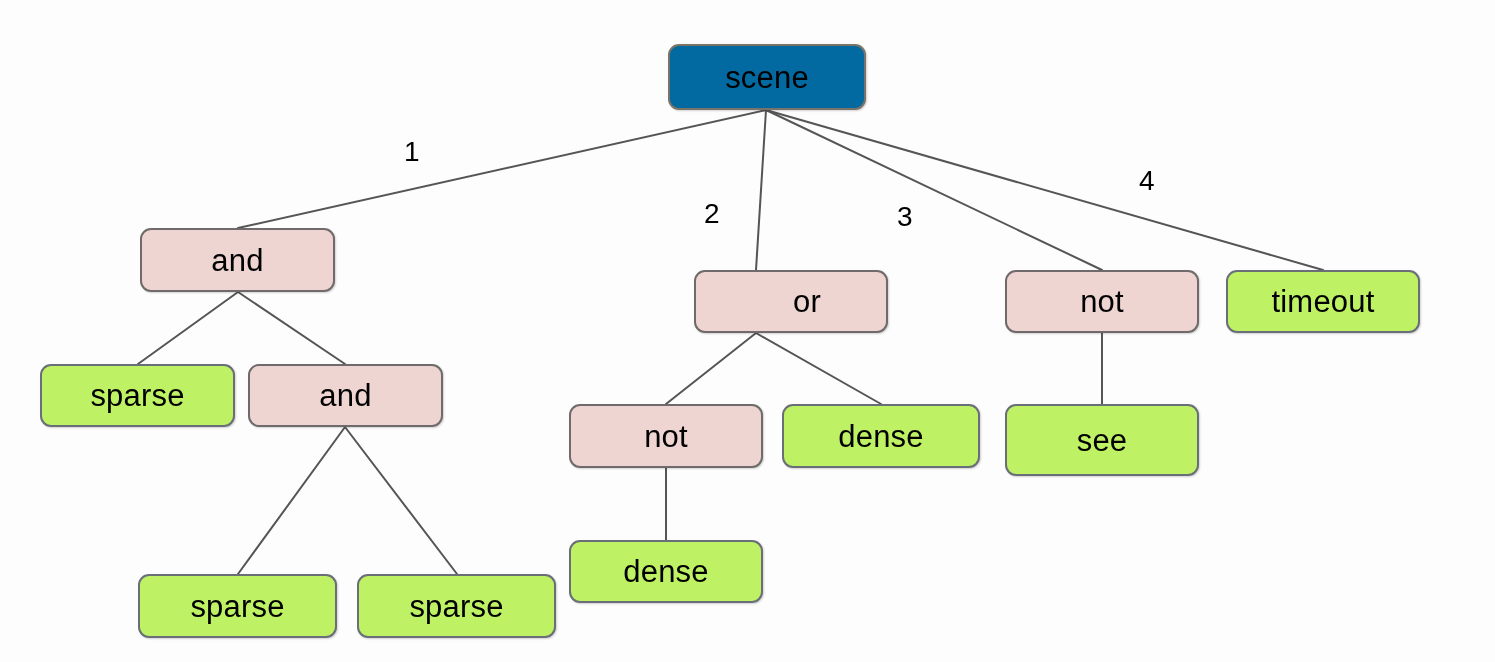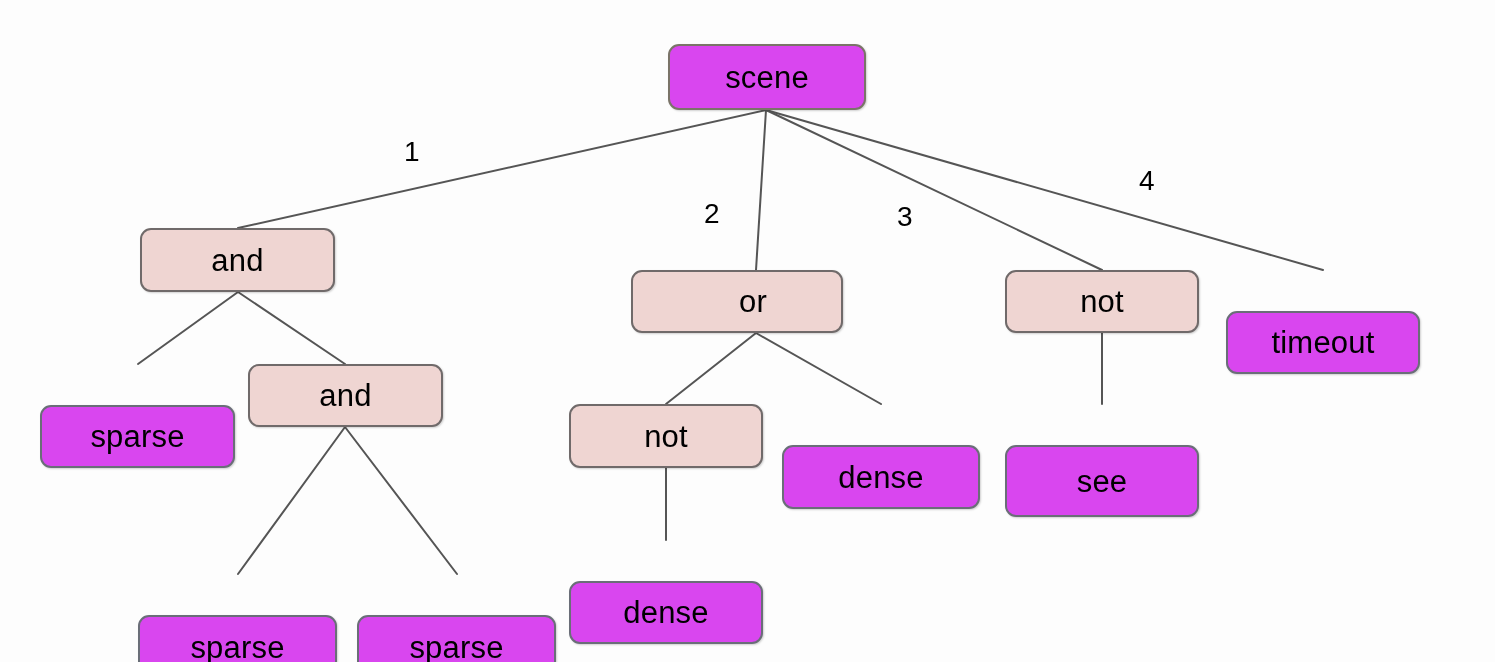--- a/index.html
+++ b/index.html
@@ -30,23 +30,23 @@
     border-radius: 11px;
     display: flex;
     align-items: center;
     justify-content: center;
     color: #000000;
     font-size: 31px;
     line-height: 1;
     letter-spacing: 0.2px;
     box-shadow: 1px 1px 2px rgba(0,0,0,0.18);
   }
-  .node.root  { background: #d946ef; border-color: #7a7468; }
+  .node.root  { background: #0369a1; border-color: #7a7468; }
   .node.op    { background: #efd5d2; border-color: #706a6a; }
-  .node.leaf  { background: #d946ef; border-color: #6a6e78; margin-top: 41px; }
+  .node.leaf  { background: #bef264; border-color: #6a6e78; }
 
   .edge-label {
     position: absolute;
     font-size: 28px;
     color: #000000;
     line-height: 1;
     white-space: nowrap;
   }
 </style>
 </head>
@@ -67,21 +67,21 @@
       <line x1="666" y1="468" x2="666" y2="540" stroke="#555555" stroke-width="2" stroke-linecap="round"></line>
       <line x1="1102" y1="333" x2="1102" y2="404" stroke="#555555" stroke-width="2" stroke-linecap="round"></line>
     </svg>
   <div id="node-layer">
       <div class="node root" style="left: 668px; top: 44px; width: 198px; height: 66px;">
         <span>scene</span>
       </div>
       <div class="node op" style="left: 140px; top: 228px; width: 195px; height: 64px;">
         <span>and</span>
       </div>
-      <div class="node op" style="left: 631px; top: 270px; width: 212px; height: 63px; padding-left: 32px;">
+      <div class="node op" style="left: 694px; top: 270px; width: 194px; height: 63px; padding-left: 32px;">
         <span>or</span>
       </div>
       <div class="node op" style="left: 1005px; top: 270px; width: 194px; height: 63px;">
         <span>not</span>
       </div>
       <div class="node leaf" style="left: 1226px; top: 270px; width: 194px; height: 63px;">
         <span>timeout</span>
       </div>
       <div class="node leaf" style="left: 40px; top: 364px; width: 195px; height: 63px;">
         <span>sparse</span>

